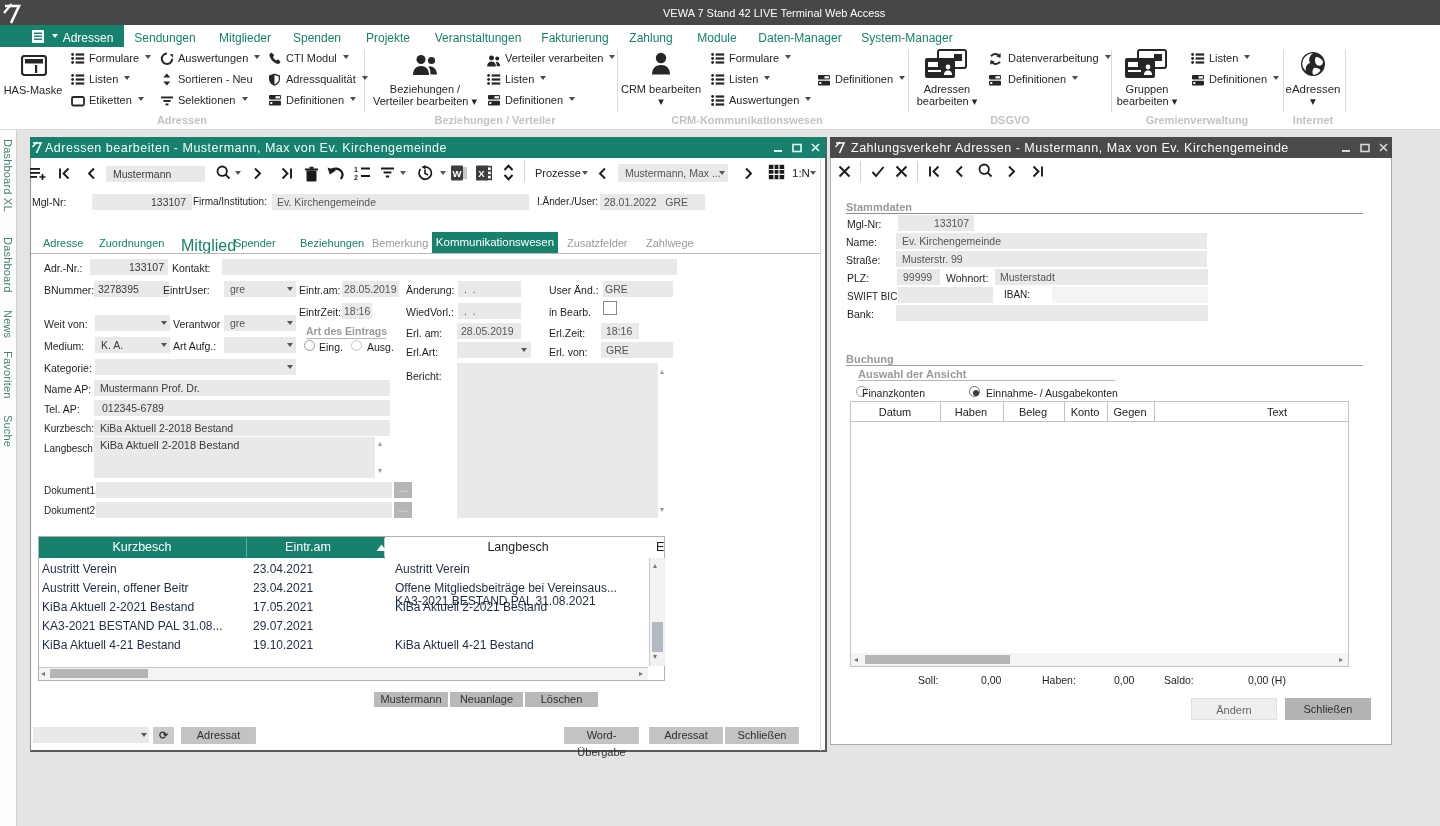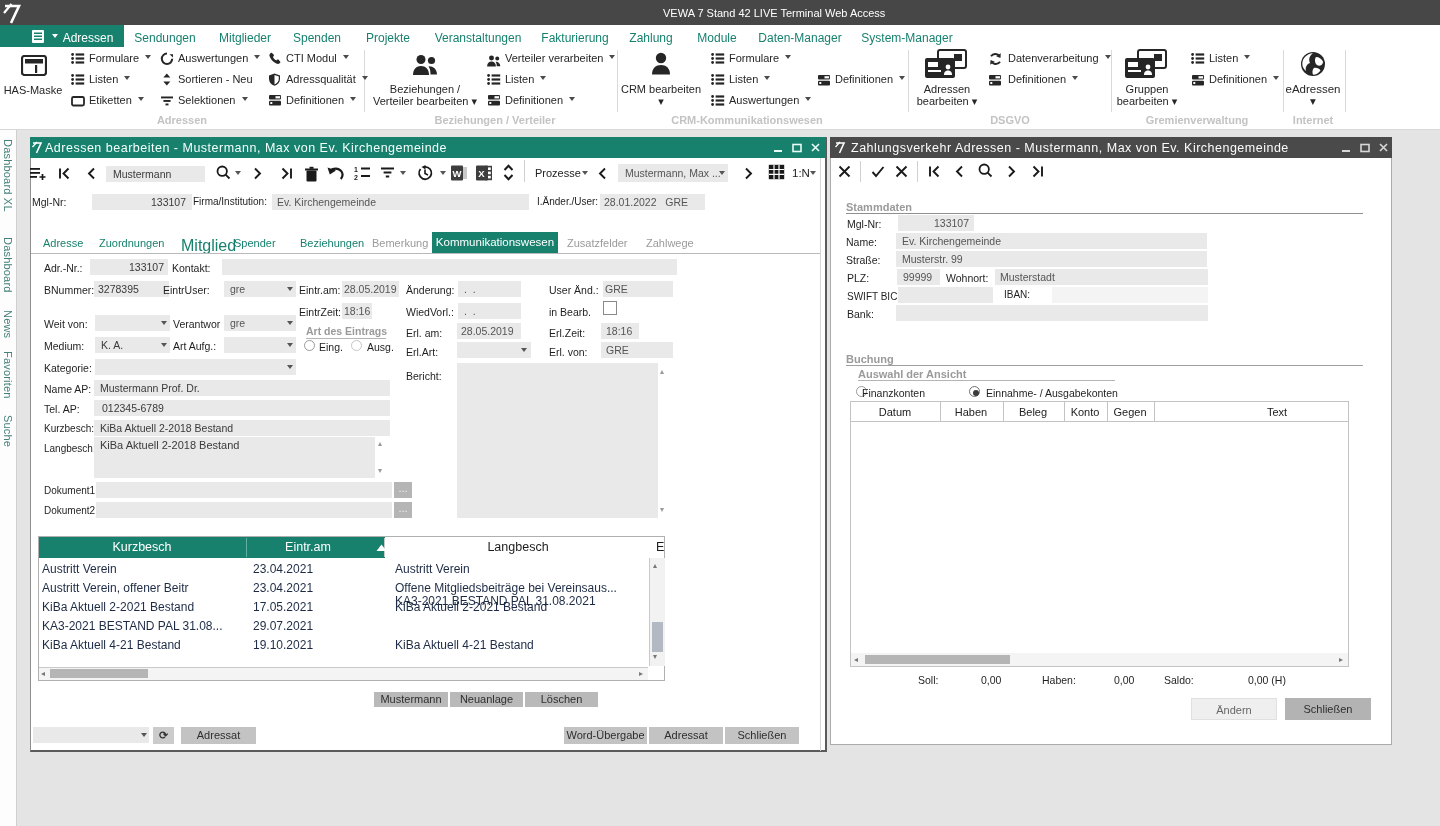--- a/index.html
+++ b/index.html
@@ -476,21 +476,21 @@
 <div class="ab" style="left:41px;top:669px;font-size:8px;color:#777">◂</div>
 <div class="ab" style="left:639px;top:669px;font-size:8px;color:#777">▸</div>
 <div class="ab" style="left:50px;top:669px;width:98px;height:9px;background:#b5b5b5"></div>
 <div class="btn" style="left:374px;top:692px;width:74px;height:15px;line-height:15px">Mustermann</div>
 <div class="btn" style="left:450px;top:692px;width:73px;height:15px;line-height:15px">Neuanlage</div>
 <div class="btn" style="left:525px;top:692px;width:73px;height:15px;line-height:15px">Löschen</div>
 <div class="fld" style="left:33px;top:727px;width:116px"></div>
 <span class="cr" style="left:141px;top:733px"></span>
 <div class="ab" style="left:153px;top:727px;width:21px;height:17px;background:#cbcbcb;text-align:center;font-size:11px;color:#333;line-height:16px;font-weight:bold">⟳</div>
 <div class="btn" style="left:181px;top:727px;width:75px;background:#c3c3c3">Adressat</div>
-<div class="btn" style="left:564px;top:727px;width:83px;background:#c3c3c3">Word-Übergabe</div>
+<div class="btn" style="left:564px;top:727px;width:75px;background:#c3c3c3">Word-Übergabe</div>
 <div class="btn" style="left:649px;top:727px;width:74px;background:#c3c3c3">Adressat</div>
 <div class="btn" style="left:725px;top:727px;width:74px;background:#c3c3c3">Schließen</div>
 <div class="ab" style="left:830px;top:137px;width:562px;height:608px;background:#fff;border:1px solid #ababab"></div>
 <div class="ab" style="left:830px;top:137px;width:562px;height:21px;background:#4a4a4a"></div>
 <svg class="ab" style="left:835px;top:141px" width="11" height="13" viewBox="0 0 11 13">
     <path d="M1 2 L9 2 L4.5 12" fill="none" stroke="#fff" stroke-width="1.6"></path>
     <path d="M0.5 6 L5 1" fill="none" stroke="#fff" stroke-width="1.3"></path>
   </svg>
 <div class="ab" style="left:851px;top:141px;font-size:12.5px;letter-spacing:0.5px;color:#fcfcfc;white-space:nowrap">Zahlungsverkehr Adressen - Mustermann, Max von Ev. Kirchengemeinde</div>
 <svg class="ab" style="left:1340px;top:143px" width="52" height="10" viewBox="0 0 52 10">

